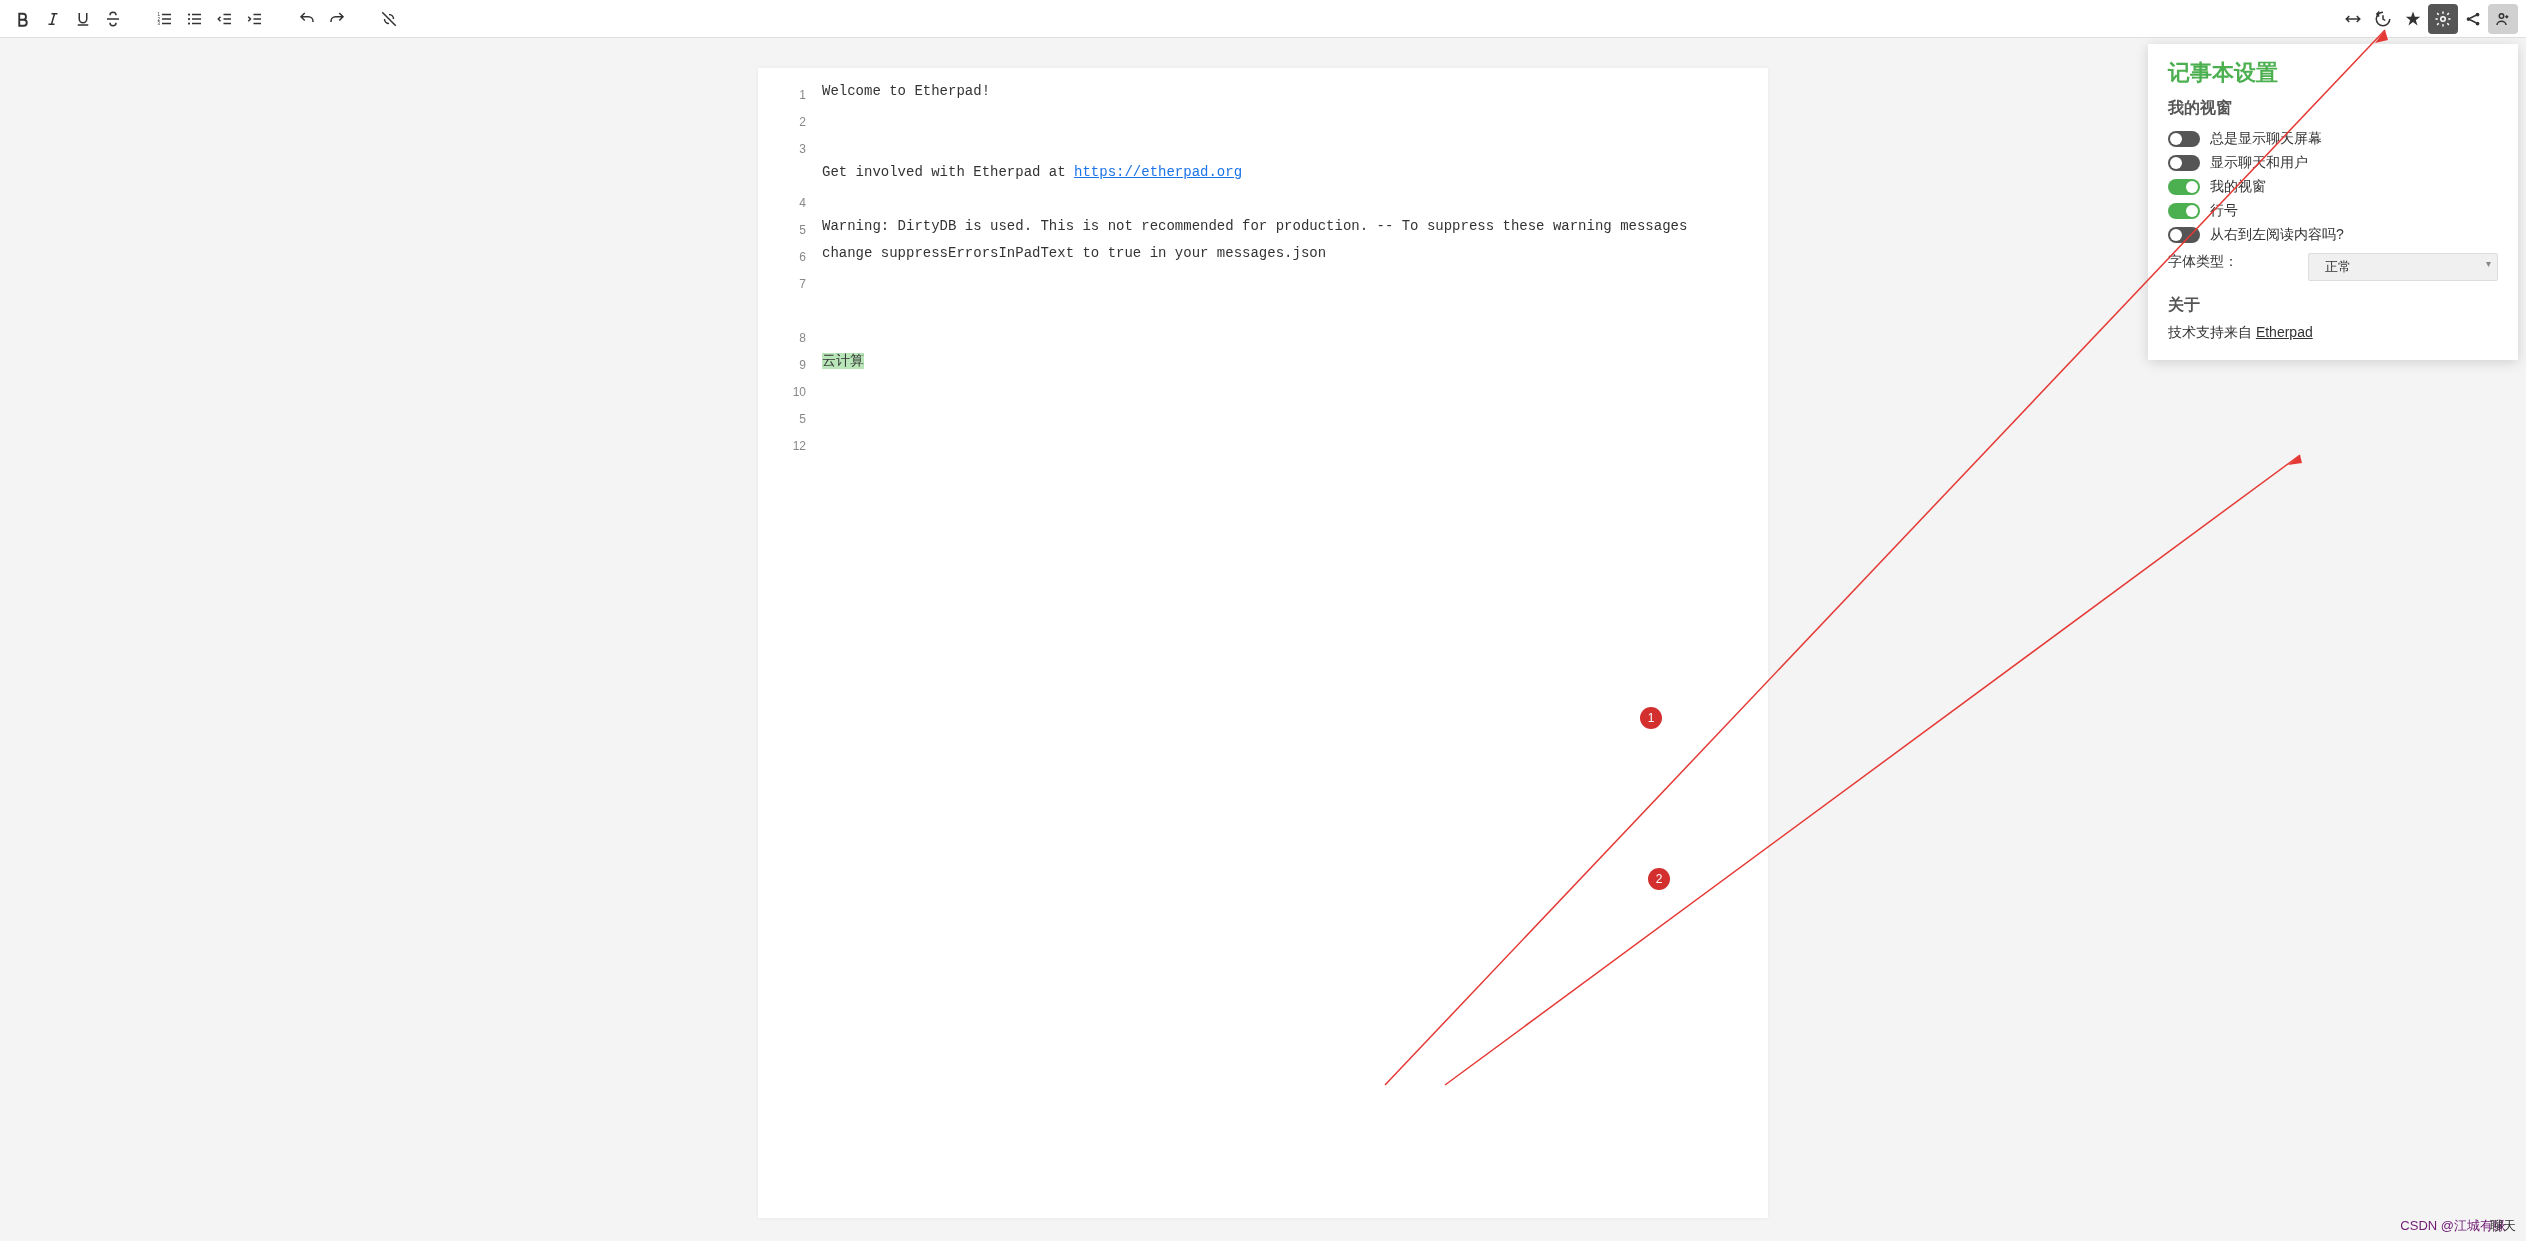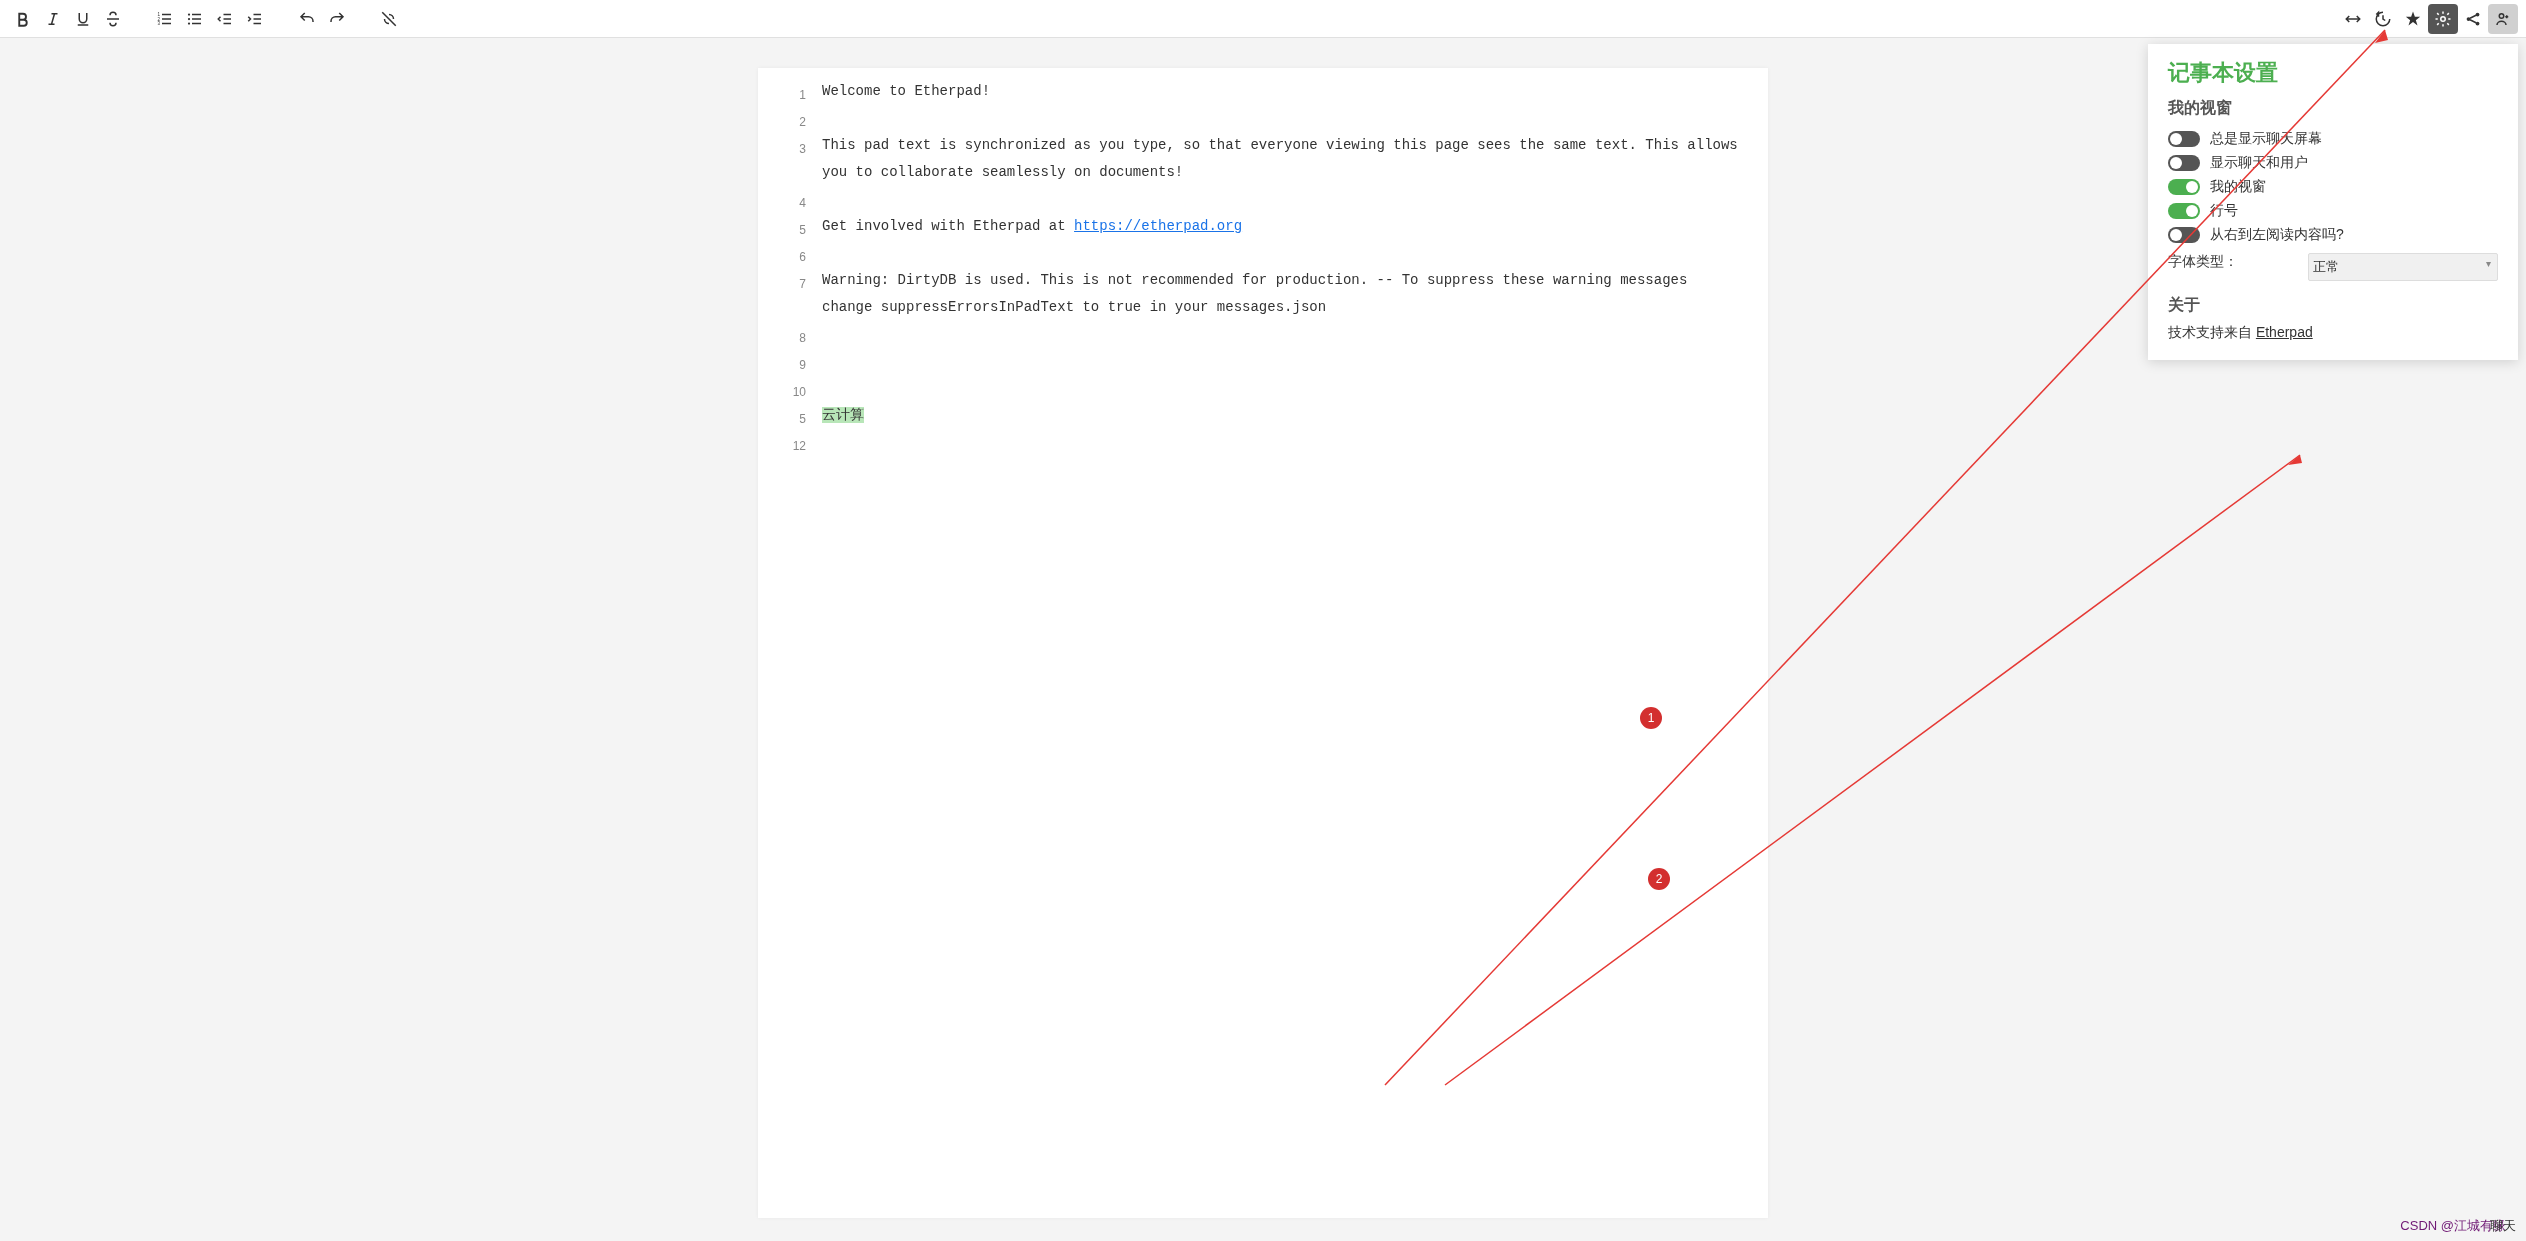--- a/index.html
+++ b/index.html
@@ -24,21 +24,21 @@
 .settings-panel h2 { color: #4caf50; font-size: 22px; font-weight: bold; margin-bottom: 10px; }
 .settings-panel h3 { color: #555; font-size: 16px; font-weight: bold; margin: 8px 0; }
 .toggle-row { display: flex; align-items: center; gap: 10px; padding: 3px 0; }
 .toggle { width: 32px; height: 16px; border-radius: 8px; position: relative; cursor: pointer; }
 .toggle.off { background: #555; }
 .toggle.on { background: #4caf50; }
 .toggle::after { content: ''; position: absolute; width: 12px; height: 12px; background: #fff; border-radius: 50%; top: 2px; }
 .toggle.off::after { left: 2px; }
 .toggle.on::after { right: 2px; }
 .select-row { display: flex; align-items: flex-start; justify-content: space-between; padding: 6px 0; }
-.select-box { background: #f0f0f0; border: 1px solid #ddd; padding: 4px 24px 4px 4px; font-size: 13px; position: relative; min-width: 190px; border-radius: 2px; }
+.select-box { background: #f0f0f0; border: 1px solid #ddd; padding: 4px 24px 4px 16px; font-size: 13px; position: relative; min-width: 190px; border-radius: 2px; }
 .select-box::after { content: '▾'; position: absolute; right: 6px; color: #888; font-size: 10px; }
 .about-link { color: #333; text-decoration: underline; }
 .annotation-layer { position: absolute; top: 0; left: 0; width: 100%; height: 100%; pointer-events: none; }
 .badge { position: absolute; width: 22px; height: 22px; background: #d32f2f; color: #fff; border-radius: 50%; display: flex; align-items: center; justify-content: center; font-size: 12px; }
 .watermark { position: absolute; bottom: 6px; right: 20px; color: #701a75; font-size: 13px; }
 .chat-label { position: absolute; bottom: 6px; right: 10px; color: #333; font-size: 13px; }
 </style>
 </head>
 <body>
 
@@ -167,21 +167,20 @@
       <div></div>
       <div>8</div>
       <div>9</div>
       <div>10</div>
       <div>5</div>
       <div>12</div>
     </div>
     <div class="content">
       <div class="line">Welcome to Etherpad!</div>
       <div class="line"></div>
-      <div class="line" style="height:54px">This pad text is synchronized as you type, so that everyone viewing this page sees the same text. This allows you to collaborate seamlessly on documents!</div>
       <div class="line"></div>
       <div class="line"><span>Get involved with Etherpad at </span><a href="#">https://etherpad.org</a></div>
       <div class="line"></div>
       <div class="line" style="height:54px">Warning: DirtyDB is used. This is not recommended for production. -- To suppress these warning messages change suppressErrorsInPadText to true in your messages.json</div>
       <div class="line"></div>
       <div class="line"></div>
       <div class="line"></div>
       <div class="line"><span class="hl">云计算</span></div>
       <div class="line"></div>
     </div>

